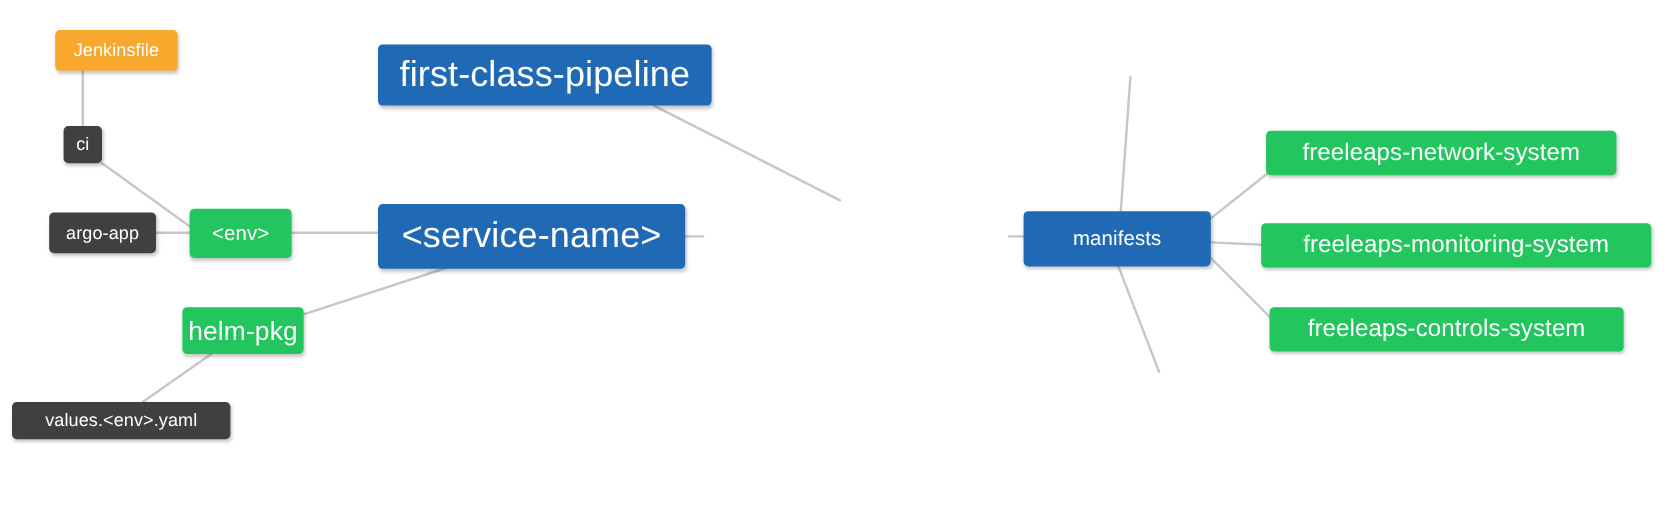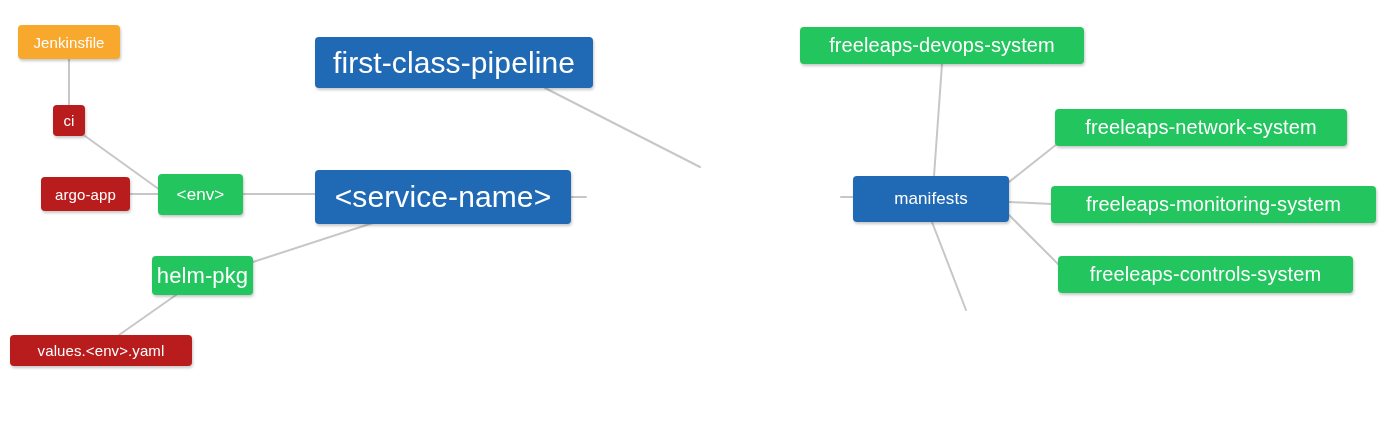--- a/index.html
+++ b/index.html
@@ -50,23 +50,24 @@
     font-size: 31px;
   }
   .node-blue {
     background: #2069b5;
   }
   .node-green {
     background: #22c55e;
   }
   .node-orange {
     background: #f9a82e;
+    margin-left: 28px;
   }
   .node-red {
-    background: #b91c1c;
+    background: #404040;
   }
   .sz-xl  { font-size: 30px; }
   .sz-lg  { font-size: 17px; }
   .sz-md  { font-size: 22px; }
   .sz-sm  { font-size: 20px; }
   .sz-xs  { font-size: 15px; }
 </style>
 </head>
 <body>
 
@@ -119,23 +120,20 @@
 
   <div class="node node-blue sz-xl" style="left:315px; top:170px; width:256px; height:54px;">
     <span>&lt;service-name&gt;</span>
   </div>
 
 
   <div class="node node-blue sz-lg" style="left:853px; top:176px; width:156px; height:46px;">
     <span>manifests</span>
   </div>
 
-  <div class="node node-green sz-sm" style="left:800px;  top:27px;  width:284px; height:37px;">
-    <span>freeleaps-devops-system</span>
-  </div>
 
   <div class="node node-green sz-sm" style="left:1051px; top:186px; width:325px; height:37px;">
     <span>freeleaps-monitoring-system</span>
   </div>
 
   <div class="node node-green sz-sm" style="left:1055px; top:109px; width:292px; height:37px;">
     <span>freeleaps-network-system</span>
   </div>
 
   <div class="node node-green sz-sm" style="left:1058px; top:256px; width:295px; height:37px;">

